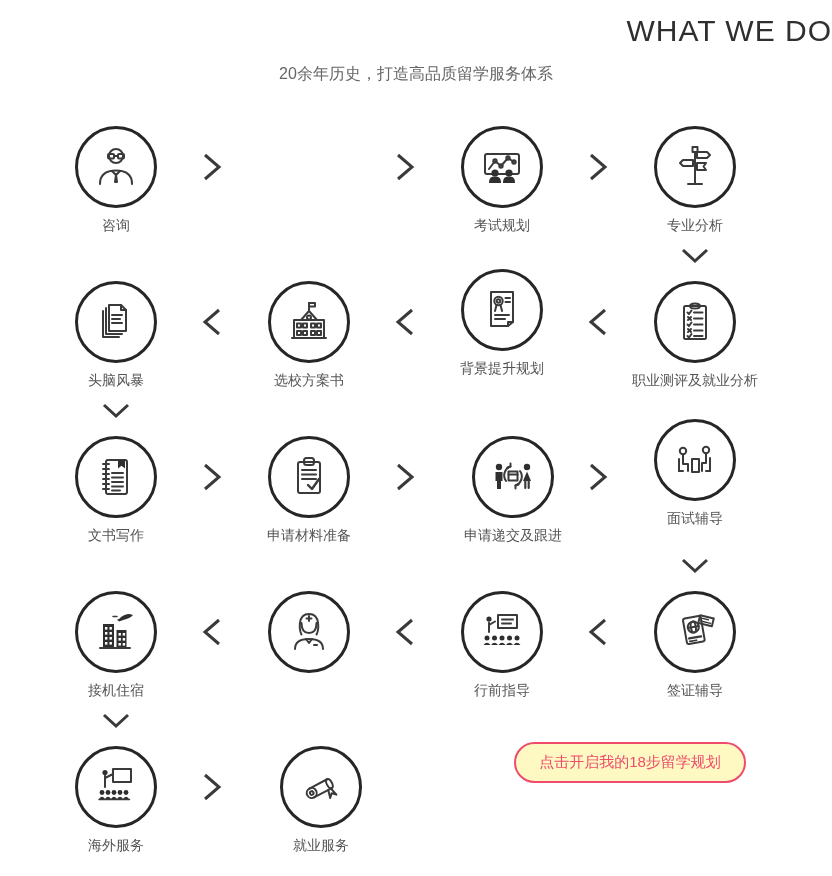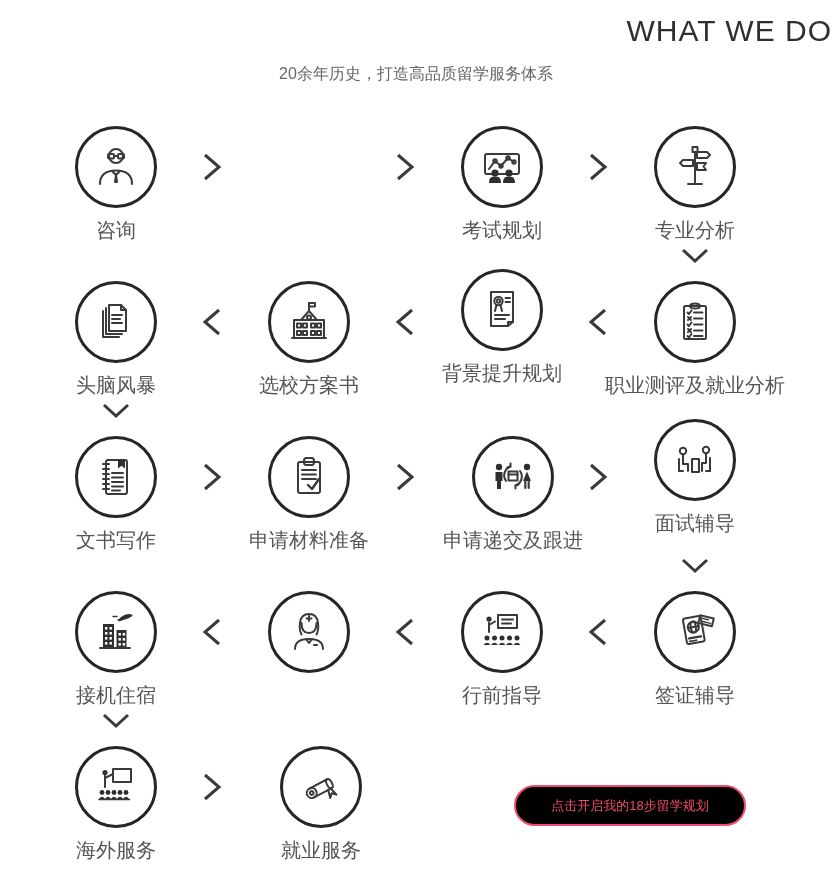--- a/index.html
+++ b/index.html
@@ -44,35 +44,35 @@
     border-radius: 50%;
     display: flex;
     align-items: center;
     justify-content: center;
     background: #ffffff;
   }
   .circle svg { width: 48px; height: 48px; }
   .ic { stroke: #3a3a3a; fill: none; stroke-width: 2; stroke-linecap: round; stroke-linejoin: round; }
   .label {
     margin-top: 9px;
-    font-size: 20px;
+    font-size: 14px;
     color: #555555;
   }
   .arr { position: absolute; }
   .arr svg { display: block; }
   .arr path { stroke: #3a3a3a; stroke-width: 3; fill: none; }
   .cta {
     position: absolute;
-    left: 514px; top: 785px;
+    left: 514px; top: 742px;
     width: 232px; height: 41px;
-    background: #000000;
+    background: #fef9c3;
     border: 2px solid #ef4b6c;
     border-radius: 21px;
     color: #ef4b6c;
-    font-size: 13px;
+    font-size: 15px;
     font-family: inherit;
     cursor: pointer;
   }
 </style>
 </head>
 <body>
 
 <div class="page">
 
   <div class="title">WHAT WE DO</div>

